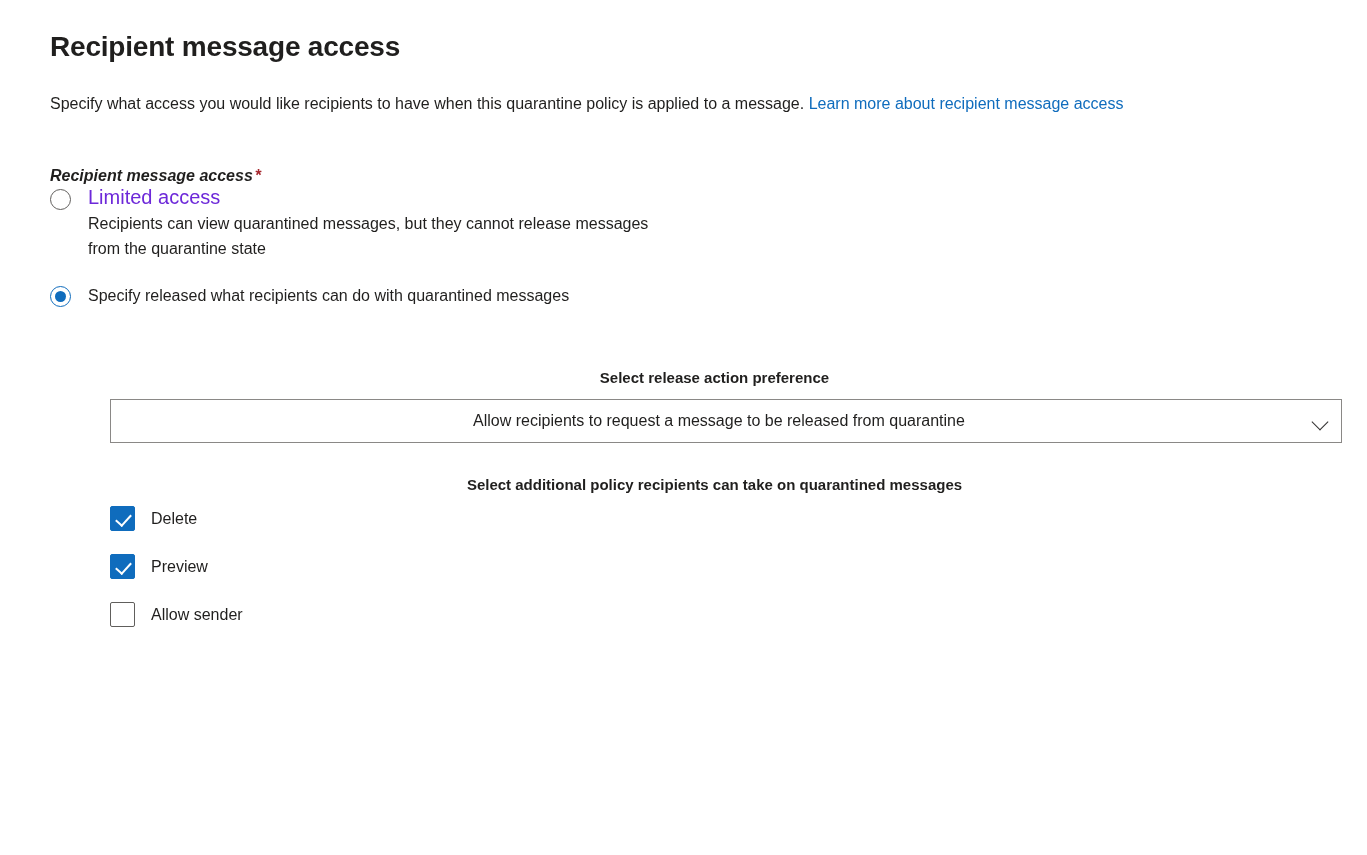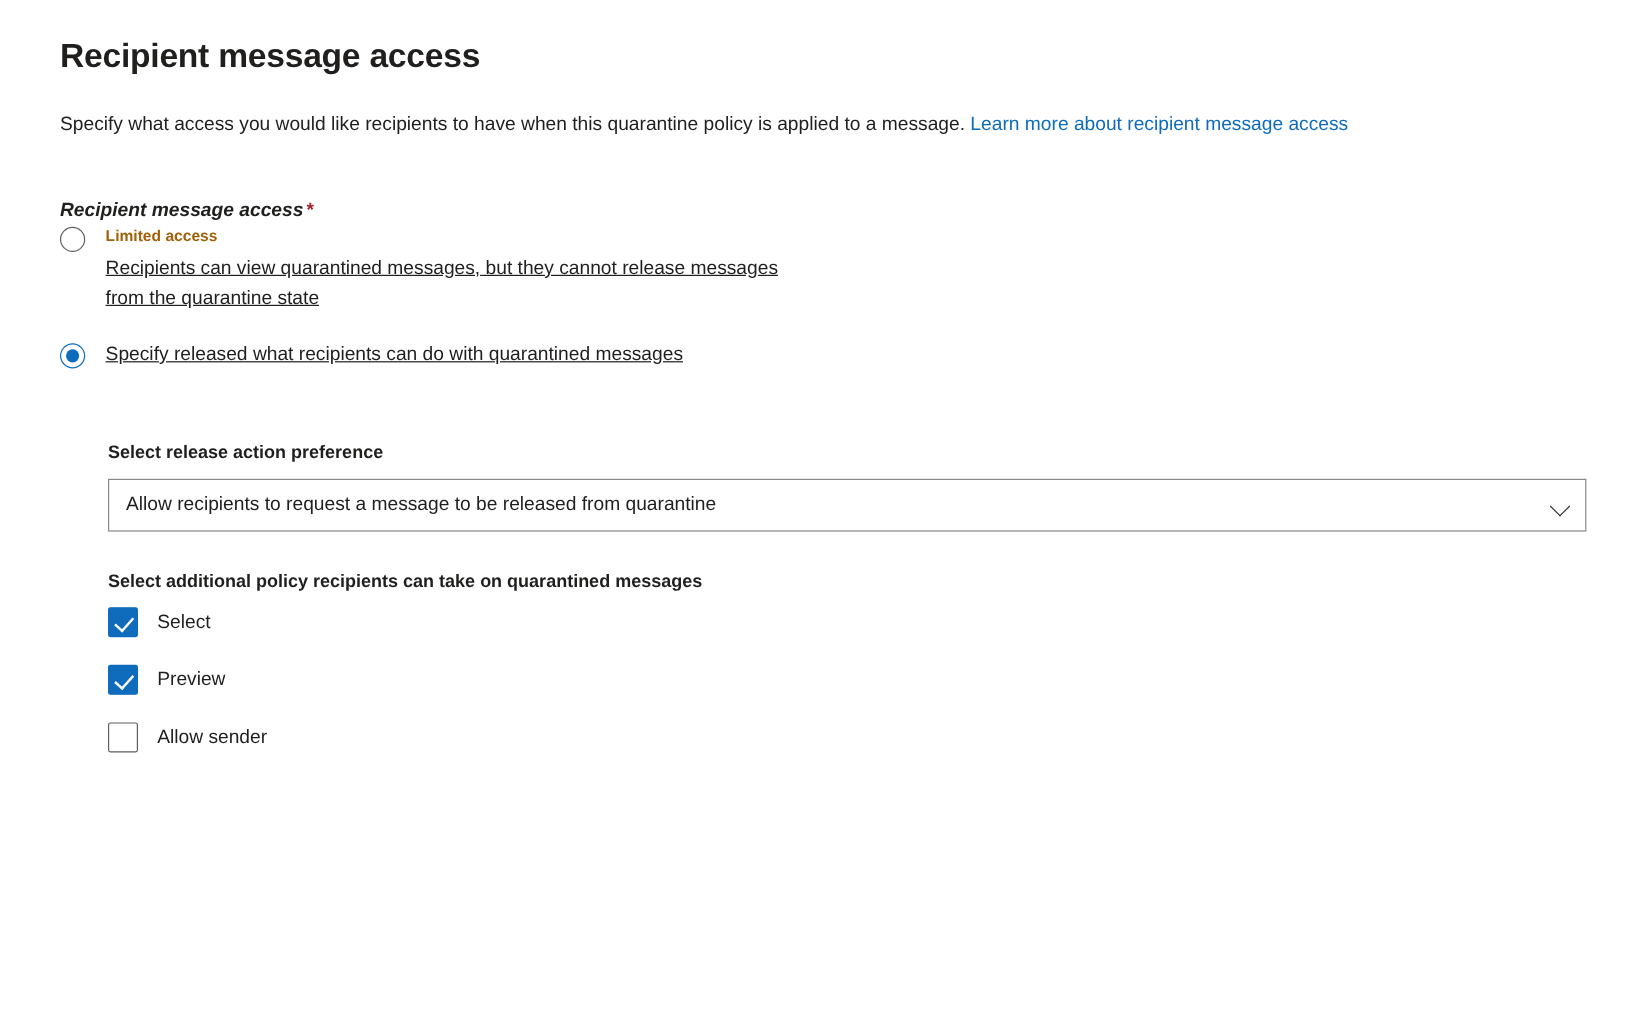--- a/index.html
+++ b/index.html
@@ -83,39 +83,39 @@
     top: 50%;
     width: 11px;
     height: 11px;
     margin-left: -5.5px;
     margin-top: -5.5px;
     border-radius: 50%;
     background: #0f6cbd;
   }
   .radio-texts { display: flex; flex-direction: column; }
   .radio-title {
-    font-size: 13px;
-    font-weight: bold;
-    color: #a16207;
+    font-size: 20px;
+    font-weight: normal;
+    color: #6d28d9;
     line-height: 22px;
     margin-bottom: 3px;
   }
   .radio-desc {
     font-size: 16px;
     color: #201f1e;
     line-height: 25px;
     font-weight: normal;
     white-space: pre-line;
-    text-decoration: underline;
   }
 
   .advanced-panel {
     margin-top: 60px;
-    margin-left: 40px;
+    margin-left: 60px;
     max-width: 1232px;
+    text-align: center;
   }
   .sub-label {
     font-size: 15px;
     font-weight: bold;
     color: #201f1e;
     line-height: 20px;
     margin-bottom: 11px;
   }
   .dropdown {
     width: 1232px;
@@ -223,21 +223,21 @@
 
     <div class="dropdown">
       <span class="dropdown-value">Allow recipients to request a message to be released from quarantine</span>
       <span class="chev"></span>
     </div>
 
     <div class="sub-label">Select additional policy recipients can take on quarantined messages</div>
 
     <div class="checkbox-row checked">
       <span class="checkbox"></span>
-      <span class="checkbox-label">Select</span>
+      <span class="checkbox-label">Delete</span>
     </div>
 
     <div class="checkbox-row checked">
       <span class="checkbox"></span>
       <span class="checkbox-label">Preview</span>
     </div>
 
     <div class="checkbox-row">
       <span class="checkbox"></span>
       <span class="checkbox-label">Allow sender</span>

